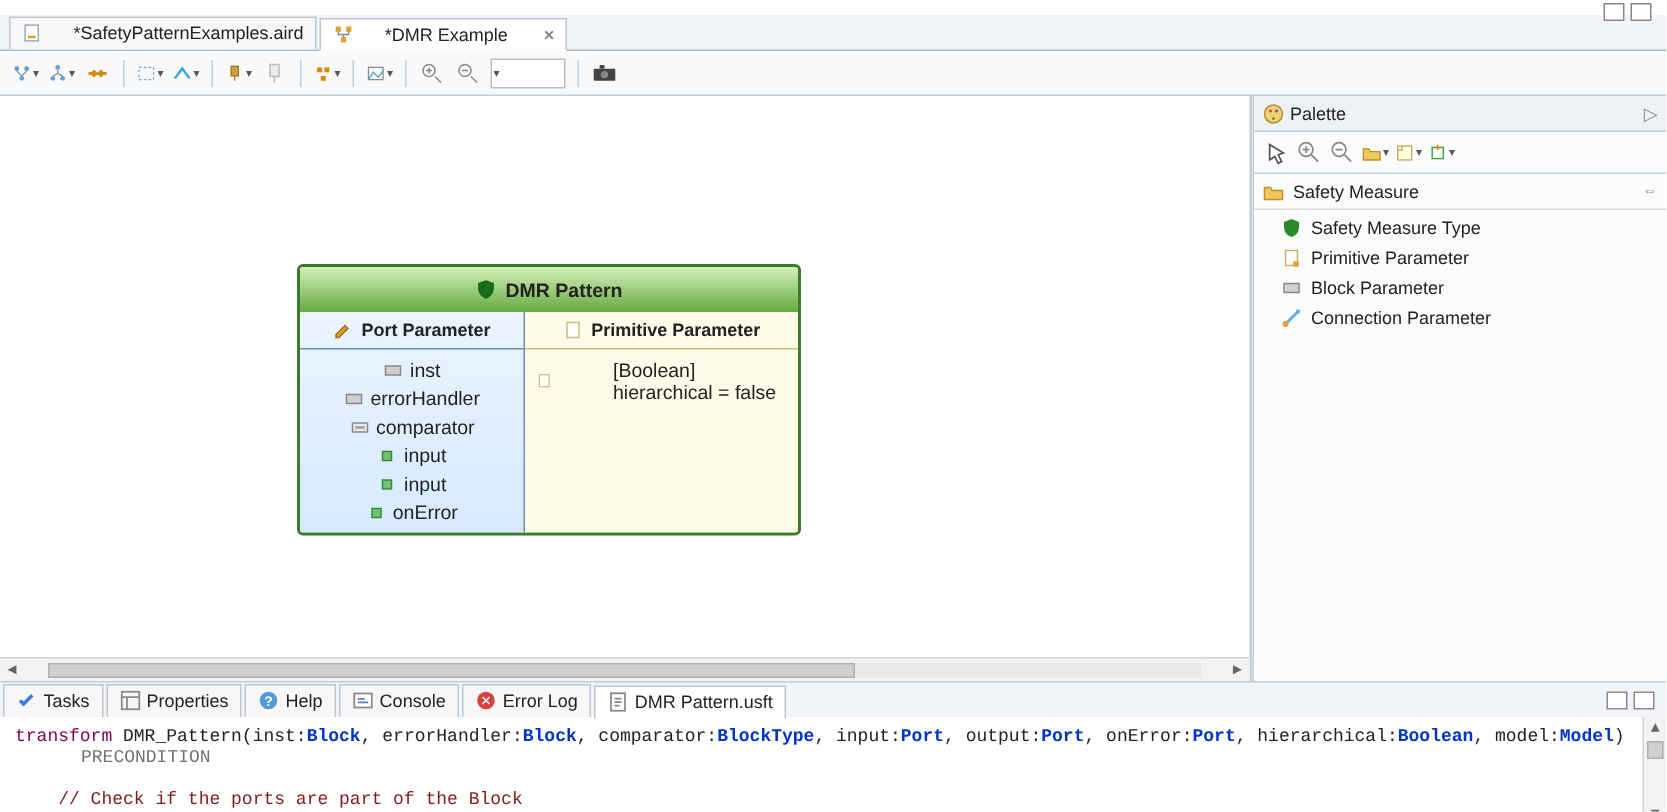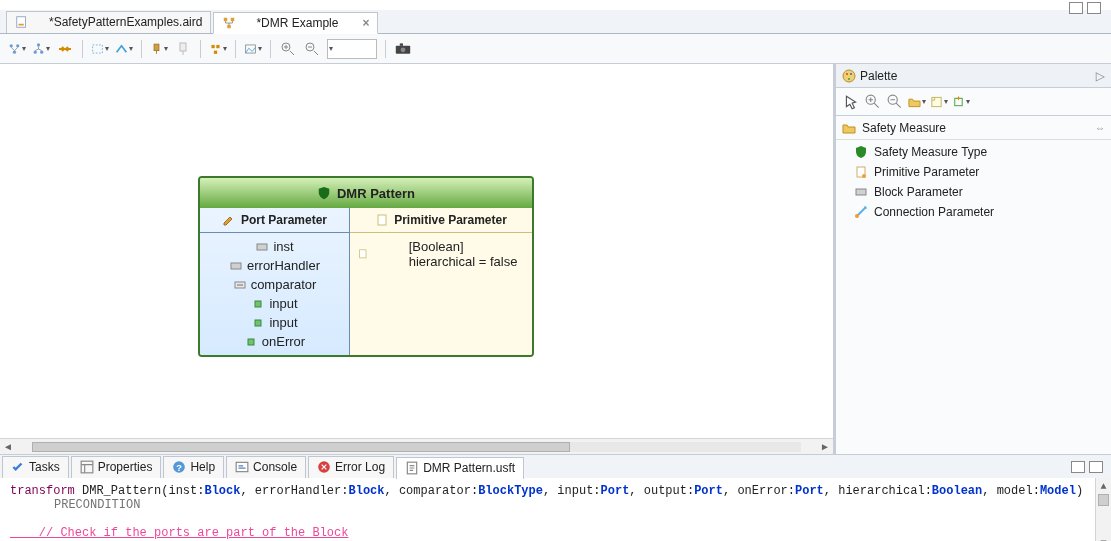--- a/index.html
+++ b/index.html
@@ -61,21 +61,21 @@
 .view-tab { display: flex; align-items: center; gap: 4px; height: 22px; padding: 0 8px; border: 1px solid #bfc6ce; border-bottom: none; background: #f7f7f7; margin-left: 2px; cursor: pointer; }
 .view-tab.active { background: #fff; position: relative; top: 1px; }
 .views-controls { margin-left: auto; margin-right: 8px; display: flex; gap: 4px; }
 .views-controls .sq { width: 14px; height: 12px; border: 1px solid #888; background: #fff; }
 
 
 .code-area { padding: 6px 10px; font-family: Consolas, "Courier New", monospace; font-size: 12px; white-space: pre; overflow: hidden; height: 73px; position: relative; }
 .kw { color: #7f0055; font-weight: normal; }
 .type { color: #0033cc; font-weight: bold; }
 .pc { color: #737373; font-weight: normal; padding-left: 44px; }
-.cmt { color: #ec4899; text-decoration: underline; }
+.cmt { color: #7f1d1d; }
 .call { color: #b8860b; font-style: italic; font-weight: bold; }
 .code-scroll-v { position: absolute; right: 0; top: 0; bottom: 0; width: 16px; background: #f2f2f2; border-left: 1px solid #d4d4d4; display: flex; flex-direction: column; }
 .code-scroll-v .arrow { height: 16px; display: flex; align-items: center; justify-content: center; color: #666; font-size: 10px; cursor: pointer; }
 .code-scroll-v .track { flex: 1; position: relative; }
 .code-scroll-v .thumb { position: absolute; top: 0; left: 2px; right: 2px; height: 30%; background: #cfcfcf; border: 1px solid #b0b0b0; }
 
 
 .tiny-icon { width: 14px; height: 14px; display: inline-flex; align-items: center; justify-content: center; }
 </style>
 </head>

